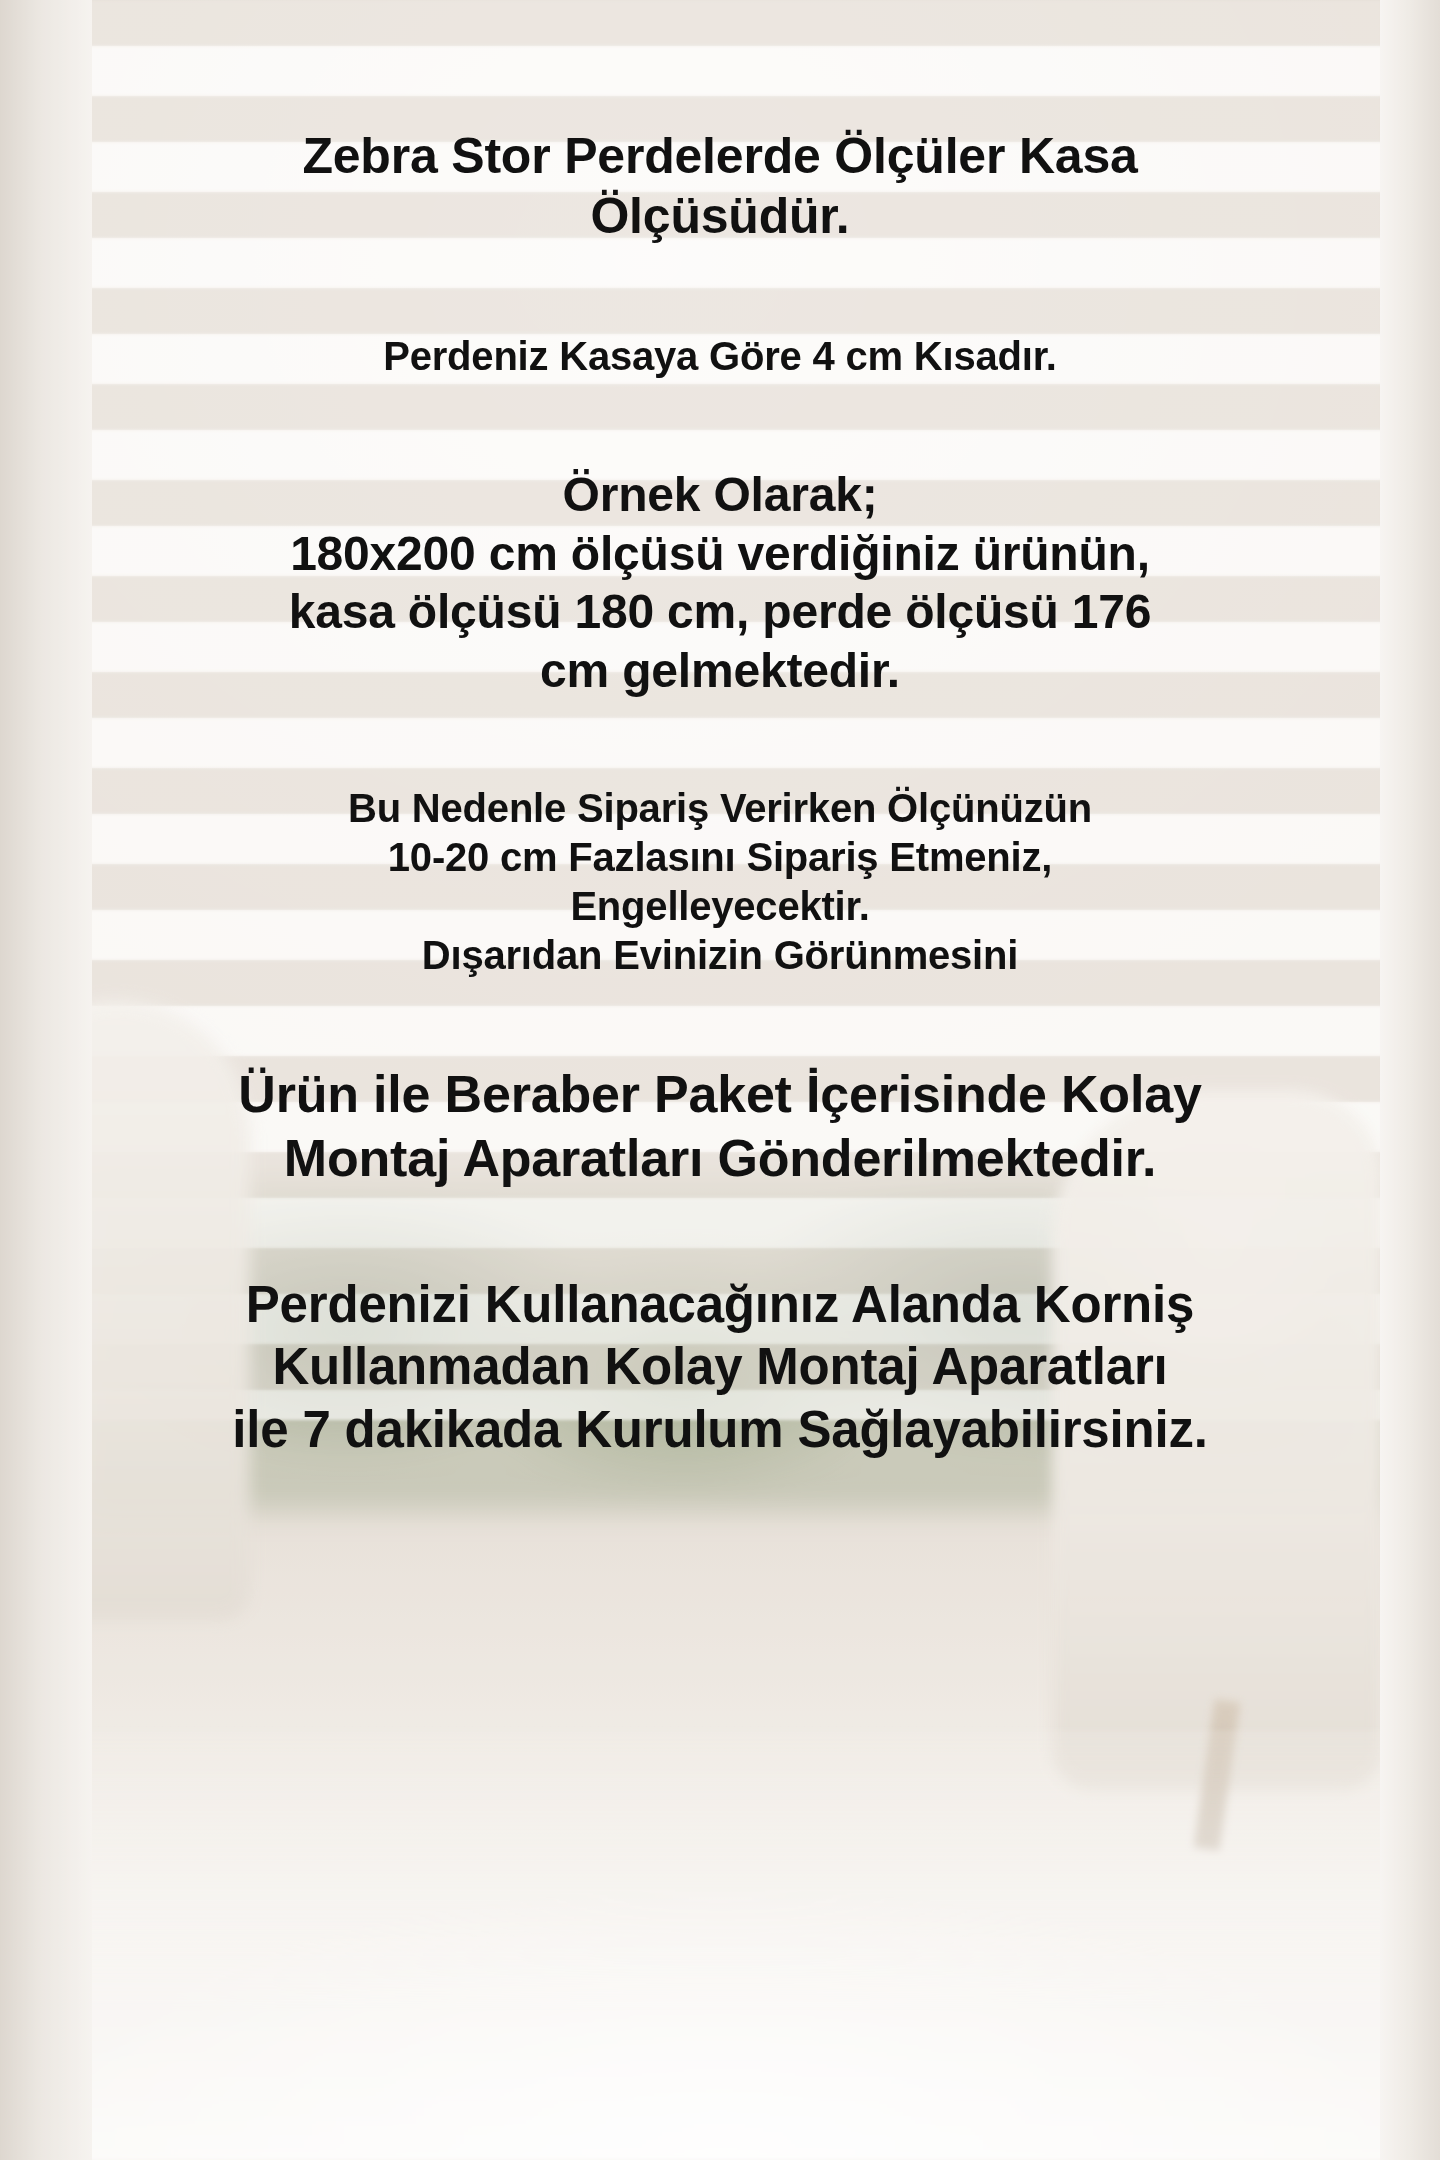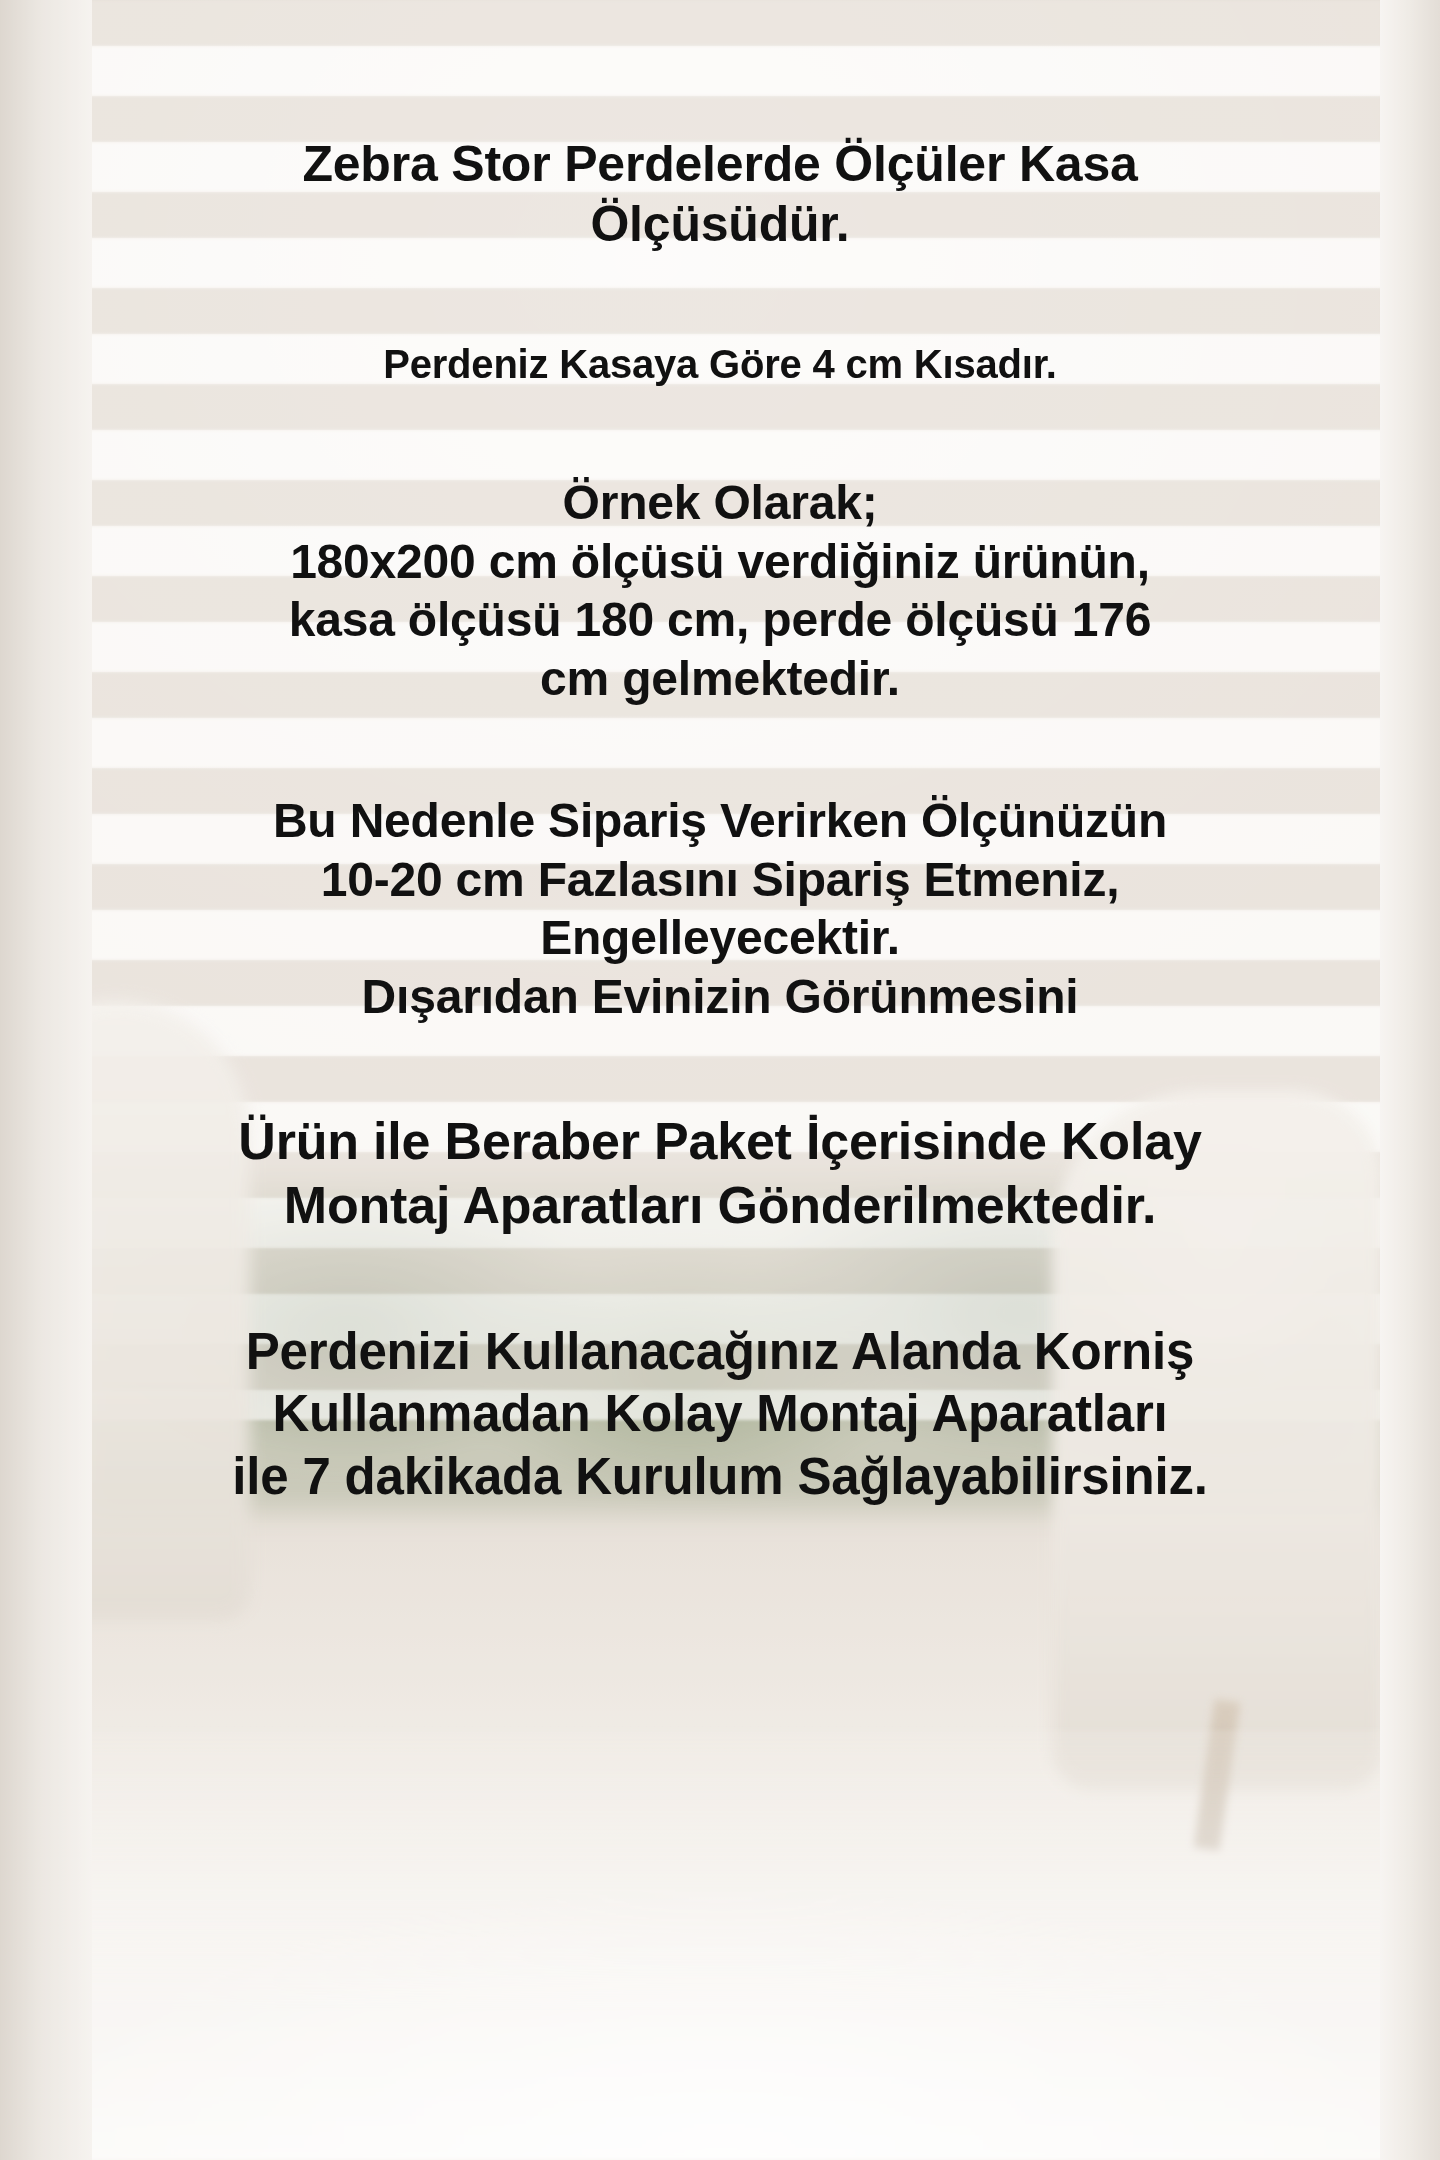--- a/index.html
+++ b/index.html
@@ -170,24 +170,24 @@
 
   .para {
     width: 100%;
     text-align: center;
     color: #111111;
     font-weight: 700;
     letter-spacing: -0.2px;
     text-rendering: optimizeLegibility;
   }
 
-  .para.p1 { font-size: 50px; line-height: 1.20; margin: 16px 0 86px 0; }
+  .para.p1 { font-size: 50px; line-height: 1.20; margin: 8px 0 86px 0; }
   .para.p2 { font-size: 40px; line-height: 1.20; margin: 0 0 86px 0; }
   .para.p3 { font-size: 48px; line-height: 1.22; margin: 0 0 84px 0; }
-  .para.p4 { font-size: 48px; line-height: 1.22; margin: 0 0 84px 0; }
+  .para.p4 { font-size: 40px; line-height: 1.22; margin: 0 0 84px 0; }
   .para.p5 { font-size: 52px; line-height: 1.22; margin: 0 0 84px 0; }
   .para.p6 { font-size: 51px; line-height: 1.22; margin: 0 0 0 0; }
 
   .para .line { display: block; white-space: pre-wrap; }
 </style>
 </head>
 <body>
 
 <div class="poster">
 

